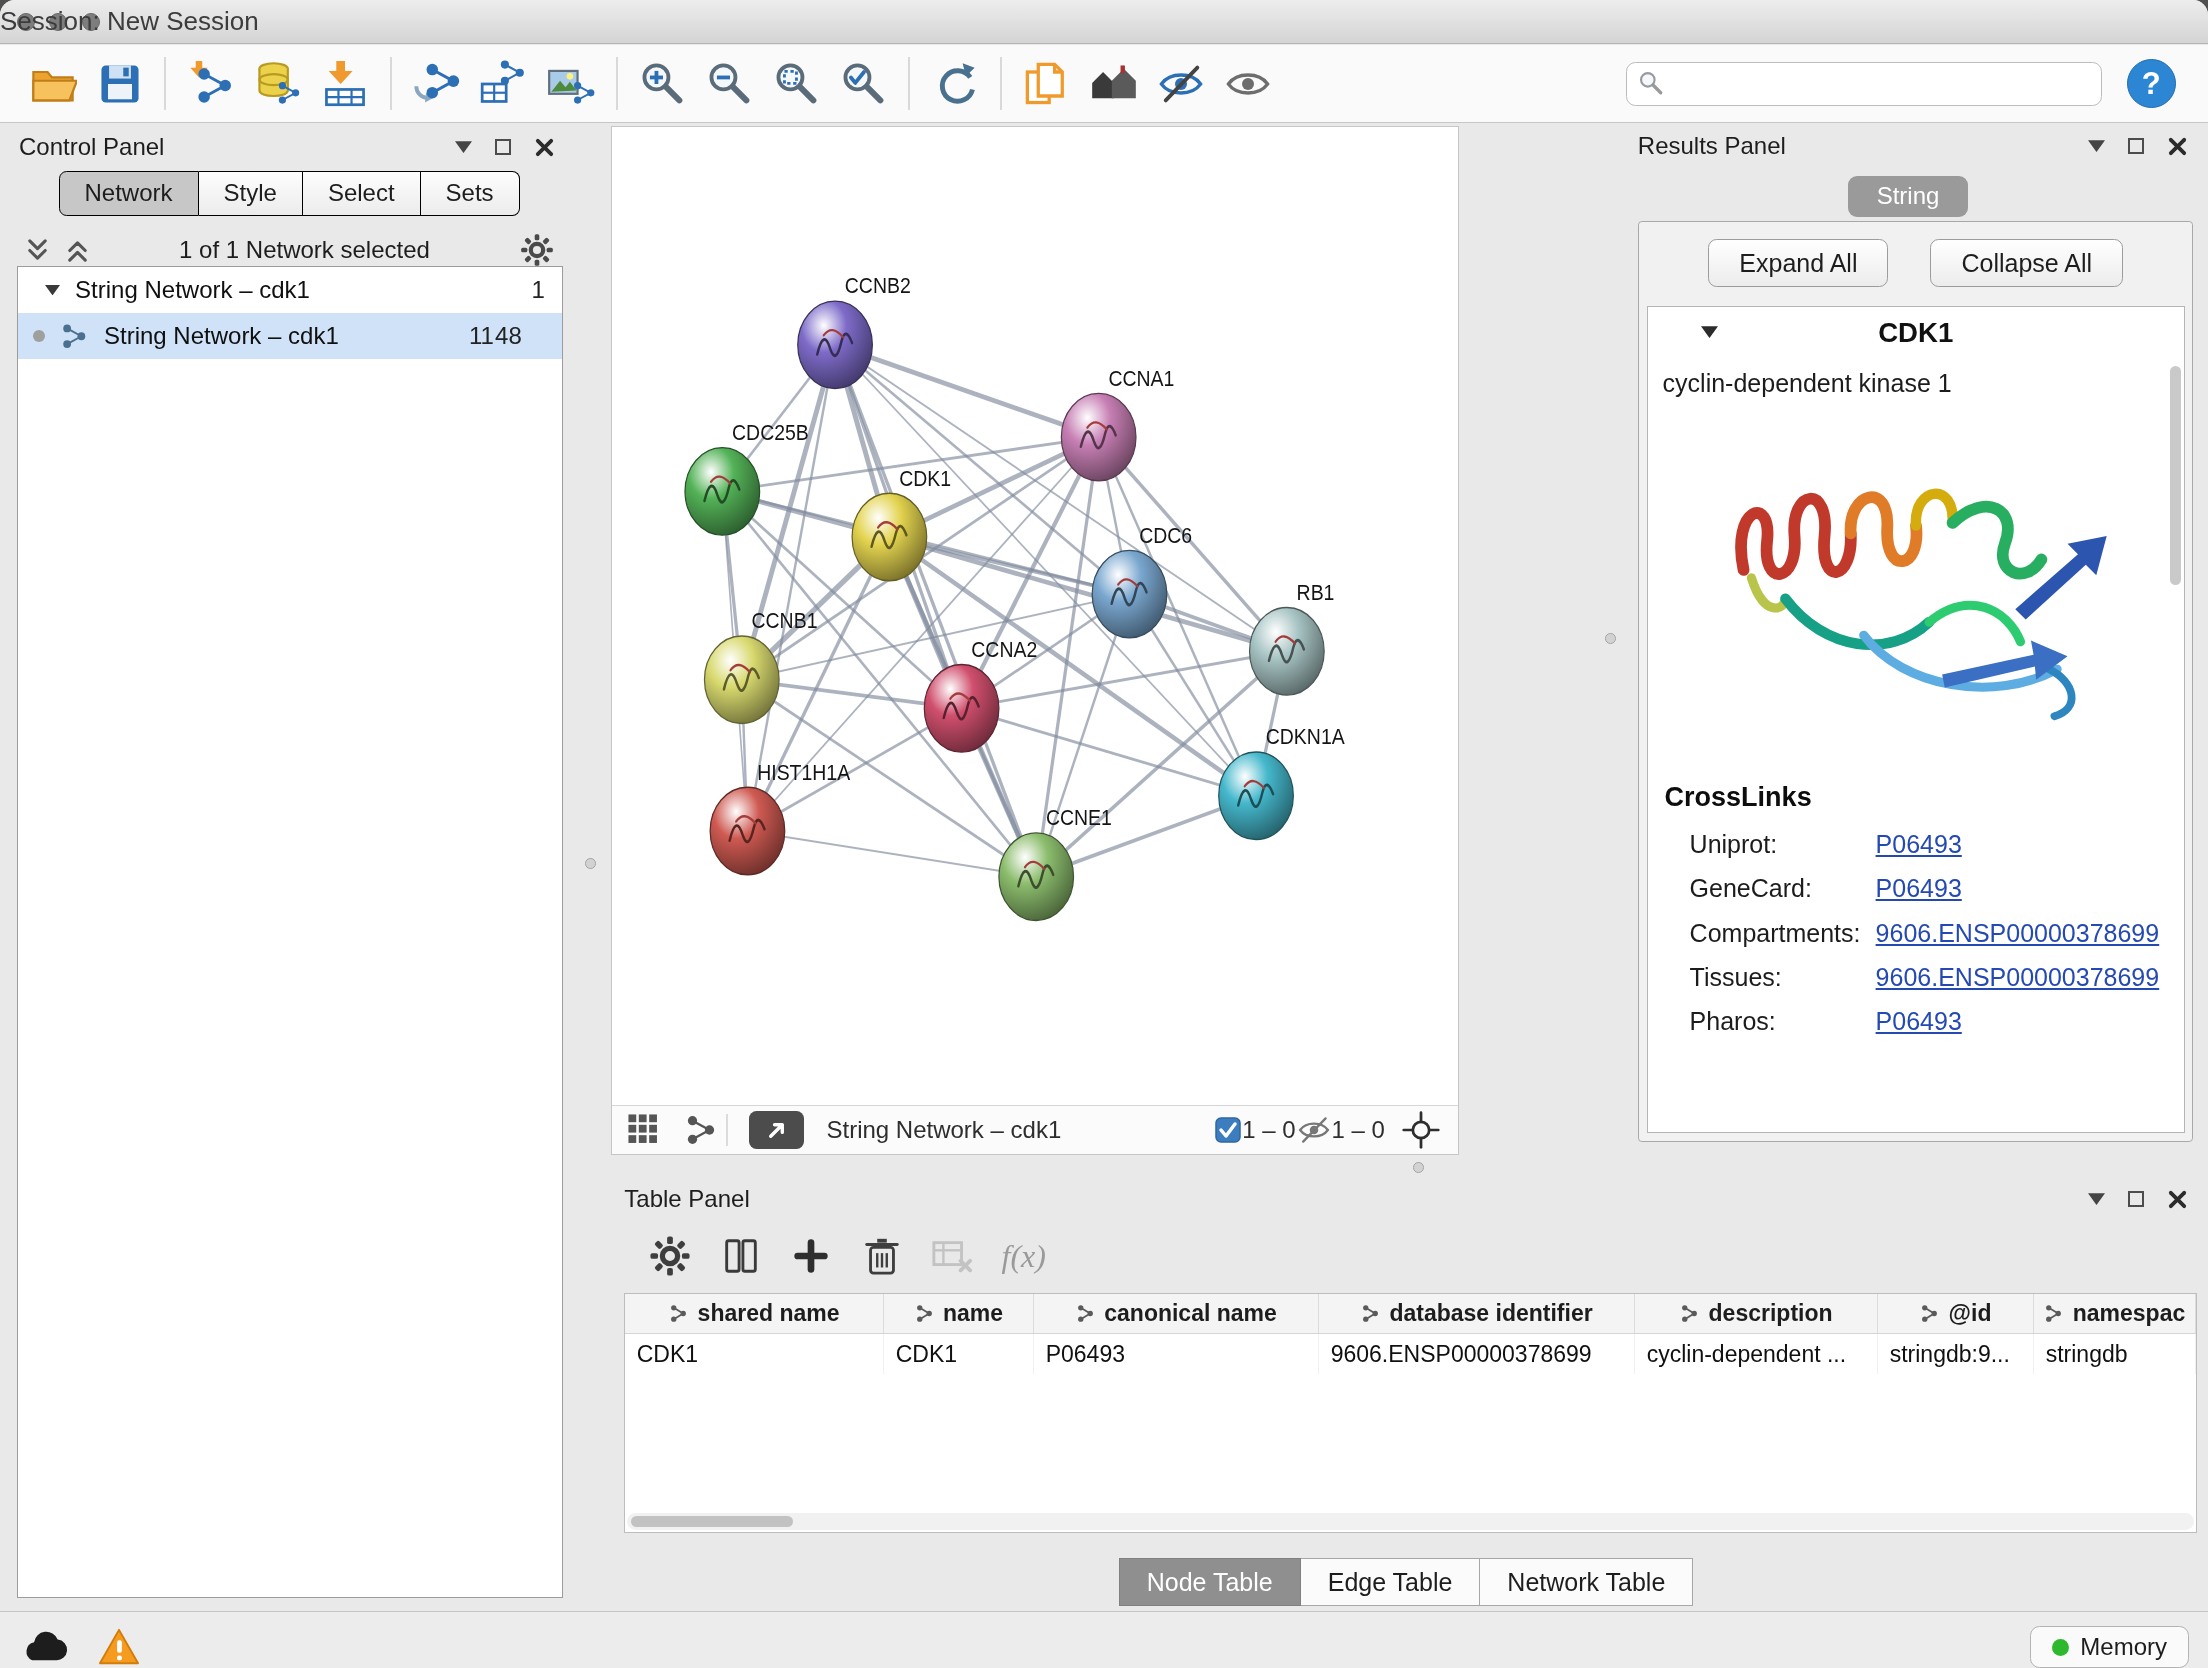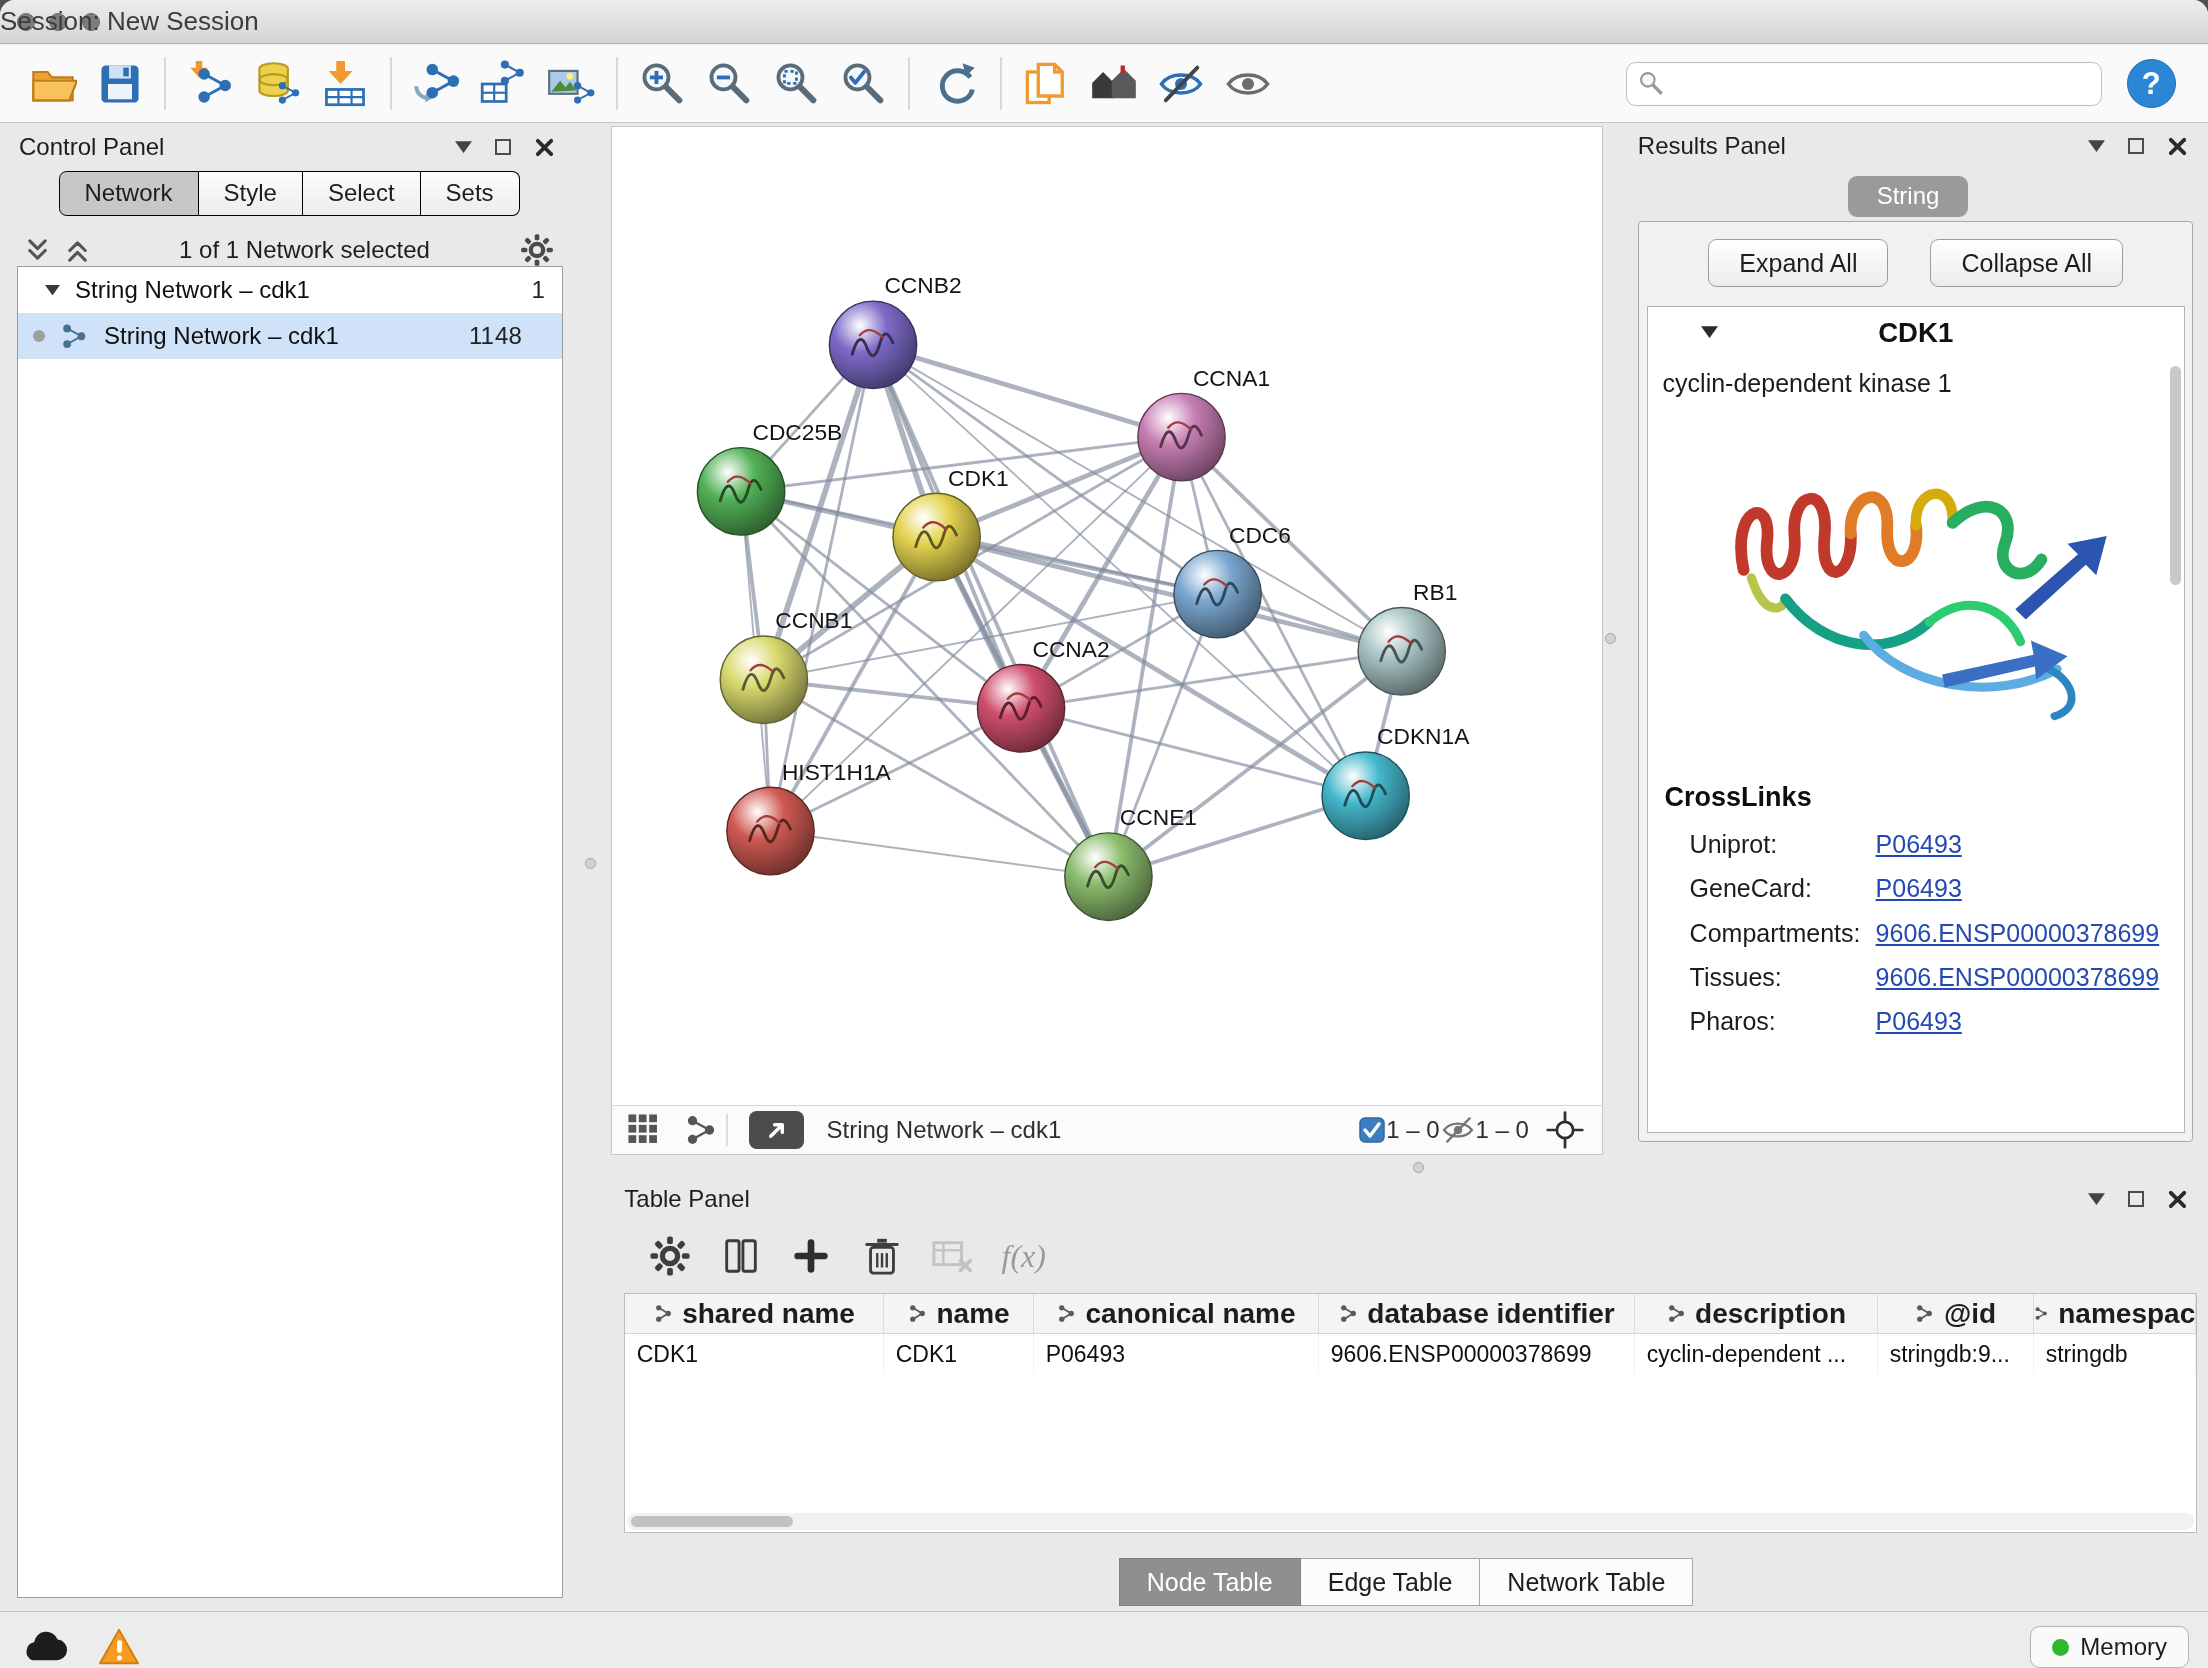--- a/index.html
+++ b/index.html
@@ -42,21 +42,21 @@
   .tree-row{display:flex;align-items:center;height:46px;font-size:24px;color:#101010;cursor:pointer}
   .tree-row .lbl{margin-left:15px}
   .tree-row.root .tri{margin-left:27px}
   .tree-row.root .cnt{margin-left:auto;padding-right:17px;color:#222}
   .tree-row.selected{background:#cfe2f8}
   .bullet{width:12.4px;height:12.4px;border-radius:50%;background:#9f9f9f;margin:0 15px 0 15px;flex:0 0 auto}
   .cnt2{margin-left:auto;width:44px;text-align:right;color:#222}
   .cnt3{width:68px;text-align:right;padding-right:40px;color:#222}
 
   
-  .network-panel{position:absolute;left:611px;top:126px;width:992px;height:1029px;background:#fff;border:1px solid #c6c6c6;display:flex;flex-direction:column}
+  .network-panel{position:absolute;left:611px;top:126px;width:848px;height:1029px;background:#fff;border:1px solid #c6c6c6;display:flex;flex-direction:column}
   .net-canvas{flex:1;position:relative;overflow:hidden}
   .net-canvas > svg{width:100%;height:100%;display:block}
   .net-status{height:49px;border-top:1.9px solid #d6d6d6;background:#fbfbfb;display:flex;align-items:center;padding:0 13.3px;font-size:24px;color:#2e2e2e}
   .net-status .title{margin-left:3.8px}
   .birdseye-btn{width:55px;height:38px;background:#4c4c4c;border-radius:7.6px;display:flex;align-items:center;justify-content:center;margin:0 19px 0 13.3px;cursor:pointer;border:none}
   .net-right{margin-left:auto;display:flex;align-items:center;gap:1px;padding-right:3.8px}
   .vdiv2{width:1.9px;height:32px;background:#dcdcdc;margin:0 7.6px}
 
   
   .results-panel{position:absolute;left:1615px;top:126px;width:586px;height:1029px}
@@ -75,21 +75,21 @@
   .rp-row .lbl{width:186px;color:#1c1c1c;flex:0 0 auto}
   .rp-row a{color:#2449b2;text-decoration:underline;cursor:pointer;white-space:nowrap}
   .rp-scroll{position:absolute;right:2.9px;top:59px;width:10.5px;height:219px;background:#c9c9c9;border-radius:5.7px}
 
   
   .table-panel{position:absolute;left:611px;top:1179px;width:1590px;height:430px}
   .tp-toolbar{display:flex;align-items:center;gap:28.5px;padding:7.6px 0 0 38px;height:67px}
   .tp-toolbar svg{cursor:pointer}
   .fx{font-family:"Liberation Serif",serif;font-style:italic;font-size:32px;color:#9a9a9a}
   .tp-table{position:absolute;left:13.3px;right:3.8px;top:114px;height:240px;background:#fff;border:1.9px solid #bdbdbd;overflow:hidden}
-  .tbl-header{display:flex;height:40px;background:#f4f4f4;border-bottom:1.9px solid #d5d5d5;font-size:28px;font-weight:bold;color:#1d1d1d}
+  .tbl-header{display:flex;height:40px;background:#f4f4f4;border-bottom:1.9px solid #d5d5d5;font-size:23px;font-weight:bold;color:#1d1d1d}
   .th{display:flex;align-items:center;justify-content:center;gap:9.5px;border-right:1.9px solid #dcdcdc;overflow:hidden;white-space:nowrap;cursor:pointer}
   .tbl-row{display:flex;height:40px;font-size:23px;color:#101010;cursor:pointer}
   .td{padding:0 11.4px;display:flex;align-items:center;border-right:1px solid #f1f1f1;overflow:hidden;white-space:nowrap}
   .c0{width:259px}.c1{width:150px}.c2{width:285px}.c3{width:316px}.c4{width:243px}.c5{width:156px}.c6{flex:1}
   .hscroll{position:absolute;left:1.9px;bottom:1.9px;right:1.9px;height:17px;background:#f1f1f1;border-radius:8.6px}
   .hthumb{position:absolute;left:3.8px;top:2.9px;width:162px;height:11.4px;background:#c2c2c2;border-radius:6.7px;cursor:pointer}
   .tp-tabs{position:absolute;left:0;right:0;top:379px;display:flex;justify-content:center}
   .tp-tab{font-size:25px;padding:8.6px 27px;border:1.9px solid #a7a7a7;background:#fbfbfb;color:#1d1d1d;cursor:pointer}
   .tp-tab + .tp-tab{border-left:none}
   .tp-tab.selected{background:#8f8f8f;color:#fff;border-color:#808080}

